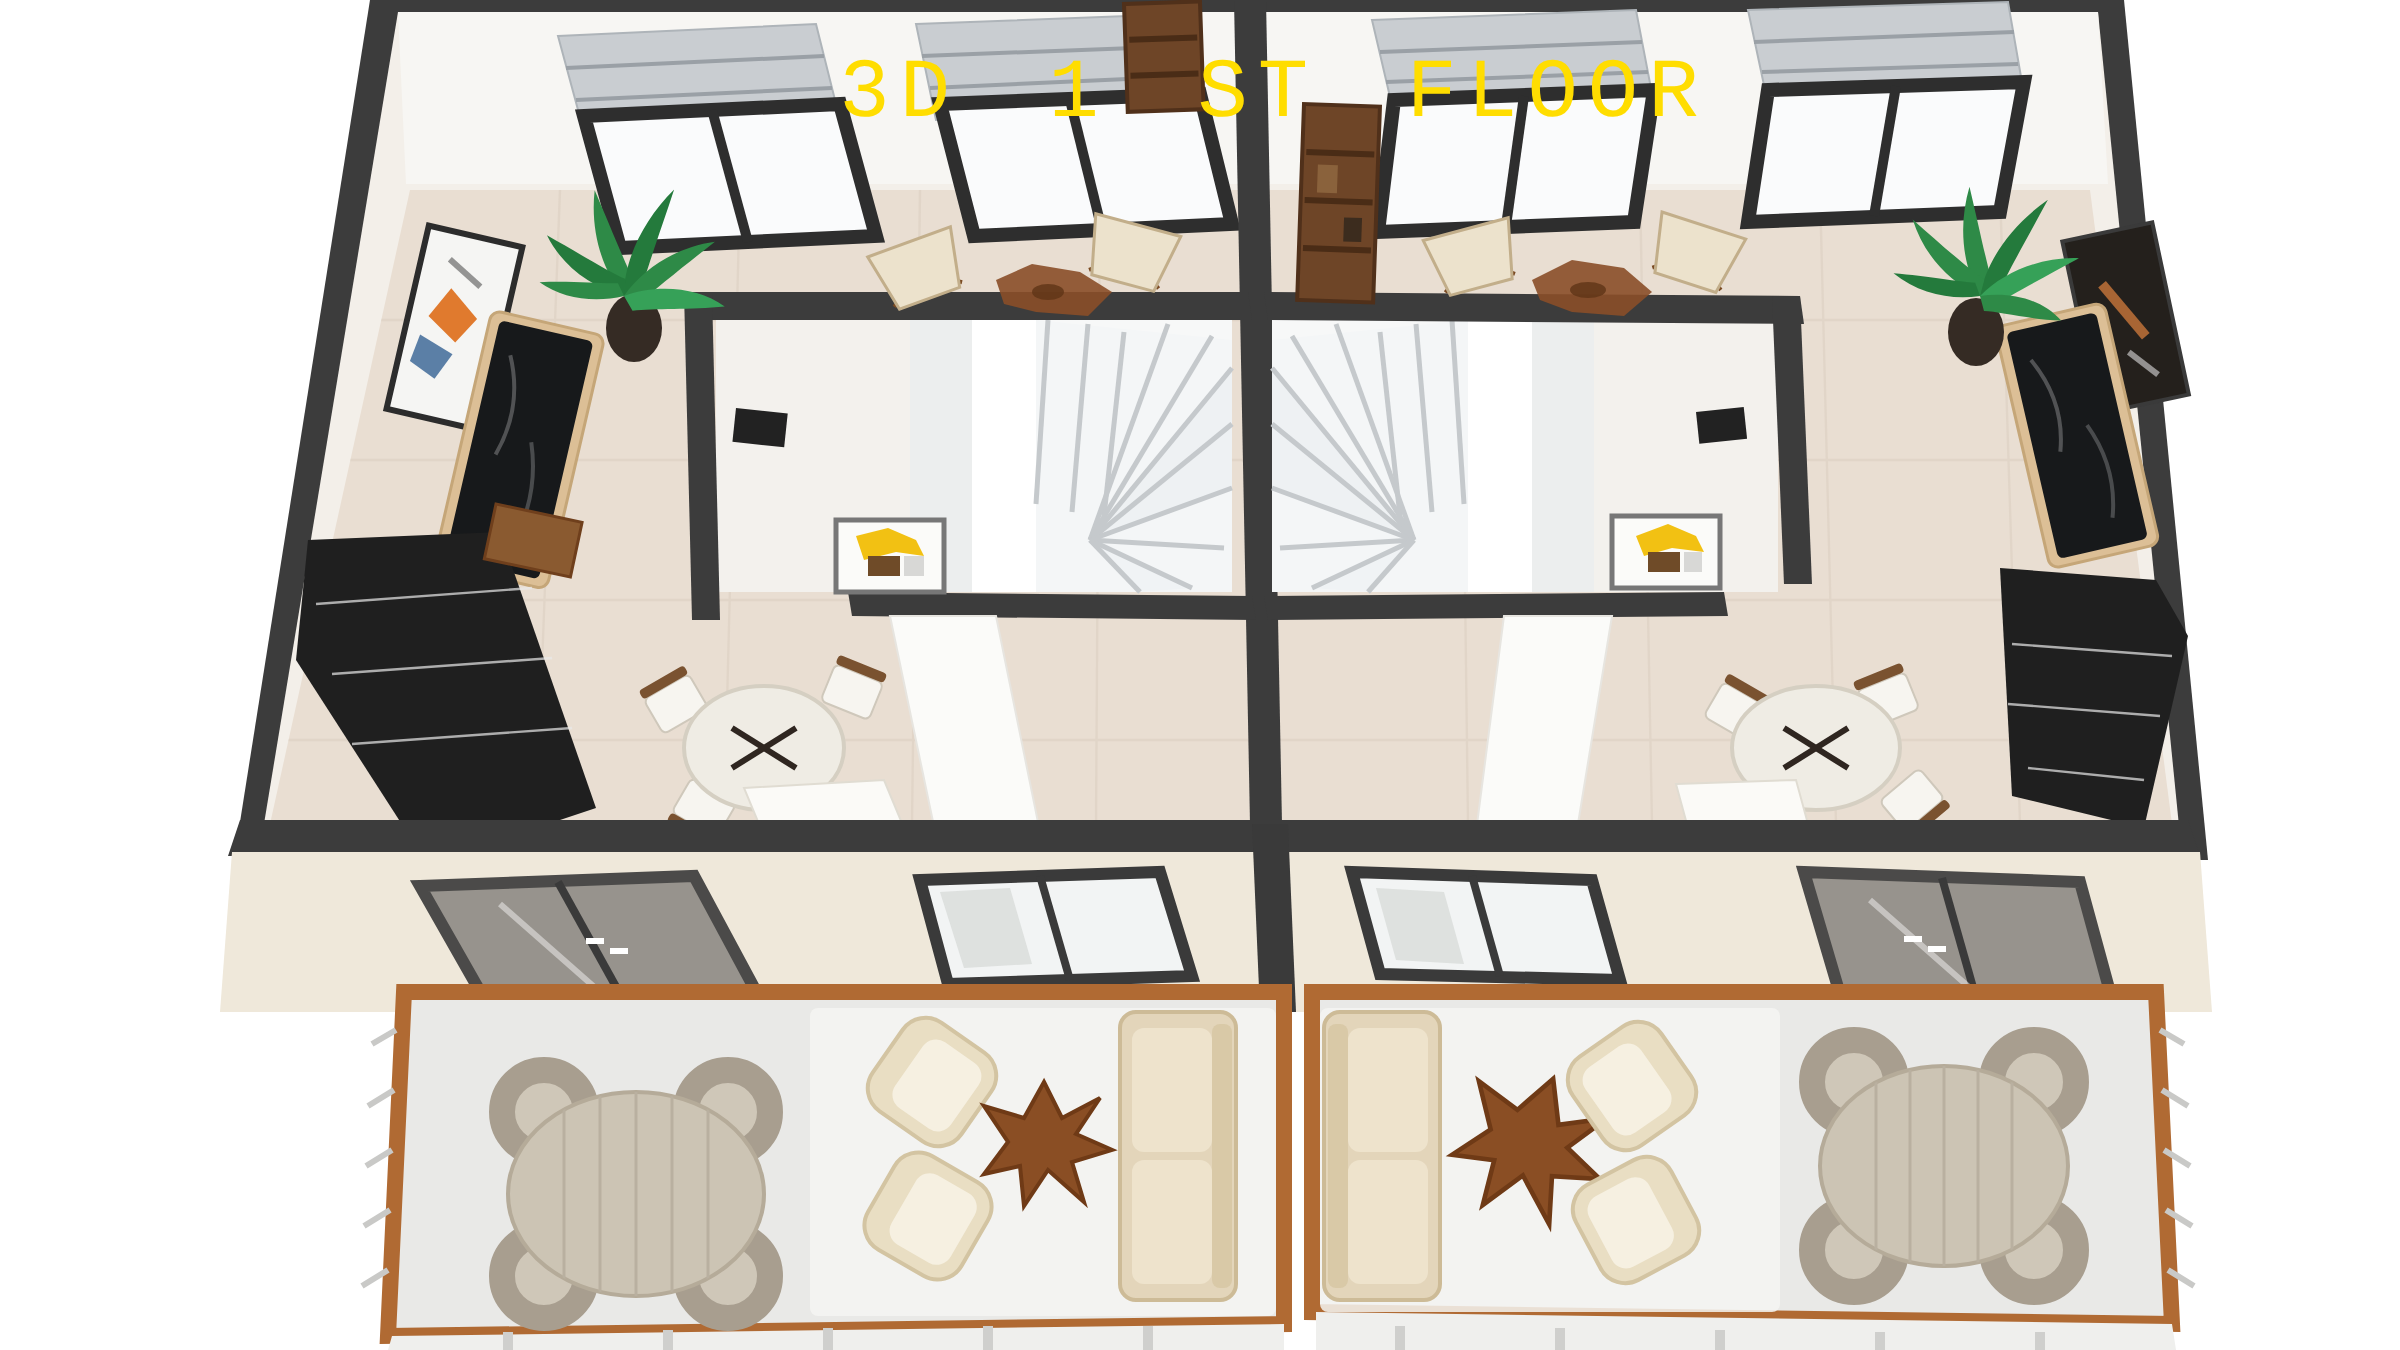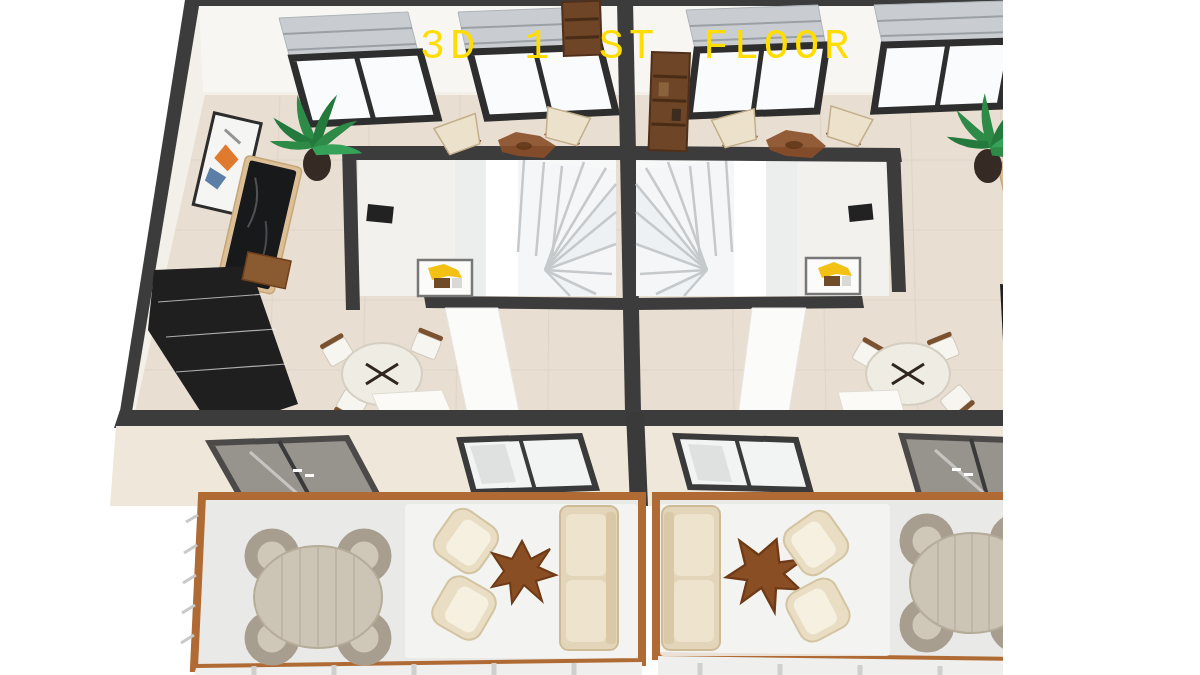--- a/index.html
+++ b/index.html
@@ -1,16 +1,16 @@
 <!DOCTYPE html>
 <html><head>
 <meta charset="utf-8">
 <style>
   html,body{margin:0;padding:0;background:#ffffff;}
-  .stage{position:relative;width:1003px;height:675px;background:#ffffff;overflow:hidden;
+  .stage{position:relative;width:1200px;height:675px;background:#ffffff;overflow:hidden;
          font-family:"Liberation Sans",sans-serif;}
   svg{display:block;}
   .floor-title{font-family:"Liberation Mono","DejaVu Sans Mono",monospace;
                font-size:42px;letter-spacing:5px;word-spacing:14px;font-weight:400;}
 </style>
 </head>
 <body>
 
 <div class="stage">
 <svg viewBox="0 0 1200 675" width="1200" height="675">

